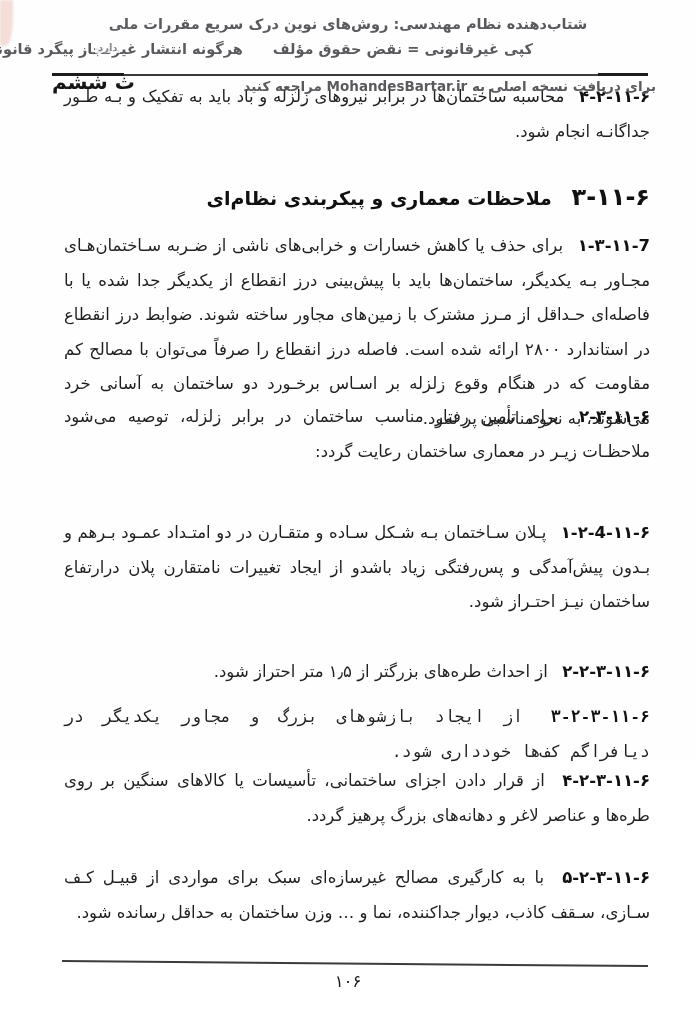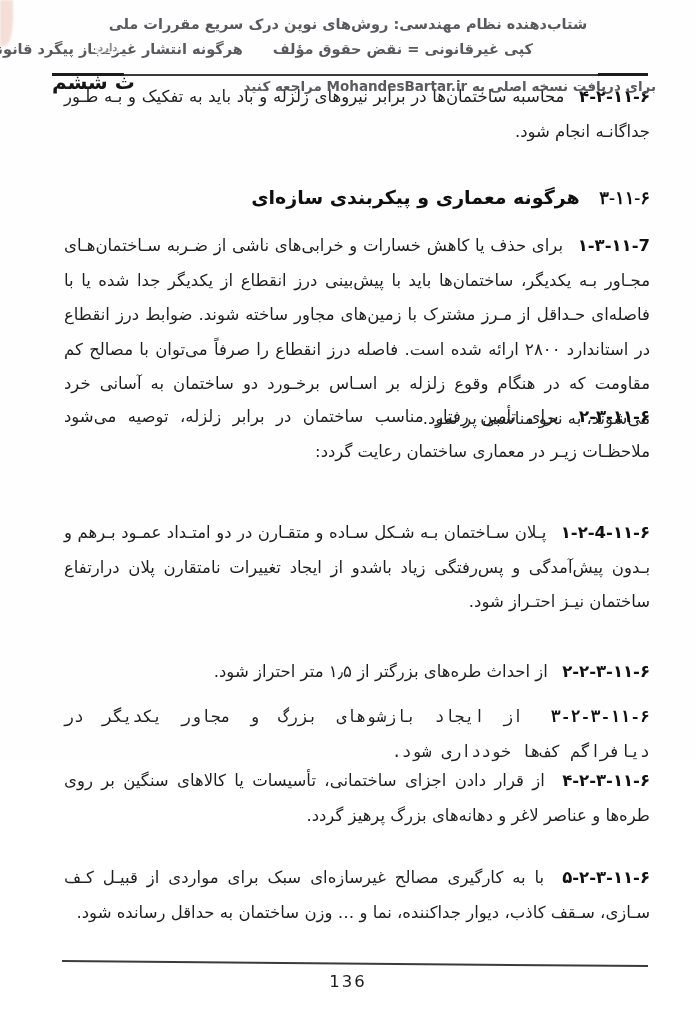--- a/index.html
+++ b/index.html
@@ -37,21 +37,21 @@
     margin:0;color:#1f1f1f;
   }
   .pnum{
     font-weight:bold;
     direction:rtl;unicode-bidi:bidi-override;
     margin-left:9px;white-space:nowrap;color:#111;
   }
   .p0{top:80px;}
   .heading{position:absolute;right:46px;left:64px;top:180px;margin:0;
     font-size:19px;font-weight:bold;color:#101010;line-height:34px;text-align:right;}
-  .heading .pnum{font-size:18px;margin-left:13px;font-family:Liberation Serif, serif;}
+  .heading .pnum{font-size:24px;margin-left:13px;}
   .p1{top:229px;}
   .p2{top:400px;}
   .p3{top:516px;}
   .p4{top:639px;margin-top:16px;}
   .p5{top:701px;font-family:Liberation Mono, monospace;}
   .p6{top:764px;}
   .p7{top:861px;}
 
   
   .ftr-rule{position:absolute;top:960px;left:62px;width:586px;height:1.8px;background:#3b3b3b;
@@ -82,21 +82,21 @@
 
   <div class="wm wm-line3">برای دریافت نسخه اصلی به MohandesBartar.ir مراجعه کنید</div>
 
   <p class="para p0">
     <span class="pnum">۶-۱۱-۲-۴</span>
     <span>محاسبه ساختمان‌ها در برابر نیروهای زلزله و باد باید به تفکیک و بـه طـور جداگانـه انجام شود.</span>
   </p>
 
   <h2 class="heading">
     <span class="pnum">۶-۱۱-۳</span>
-    <span>هرگونه معماری و پیکربندی سازه‌ای</span>
+    <span>ملاحظات معماری و پیکربندی نظام‌ای</span>
   </h2>
 
   <p class="para p1">
     <span class="pnum">7-۱۱-۳-۱</span>
     <span>برای حذف یا کاهش خسارات و خرابی‌های ناشی از ضـربه سـاختمان‌هـای مجـاور بـه یکدیگر، ساختمان‌ها باید با پیش‌بینی درز انقطاع از یکدیگر جدا شده یا با فاصله‌ای حـداقل از مـرز مشترک با زمین‌های مجاور ساخته شوند. ضوابط درز انقطاع در استاندارد ۲۸۰۰ ارائه شده است. فاصله درز انقطاع را صرفاً می‌توان با مصالح کم مقاومت که در هنگام وقوع زلزله بر اسـاس برخـورد دو ساختمان به آسانی خرد می‌شوند، به نحو مناسبی پر نمود.</span>
   </p>
 
   <p class="para p2">
     <span class="pnum">۶-۱۱-۳-۲</span>
     <span>برای تأمین رفتار مناسب ساختمان در برابر زلزله، توصیه می‌شود ملاحظـات زیـر در معماری ساختمان رعایت گردد:</span>
@@ -121,15 +121,15 @@
     <span class="pnum">۶-۱۱-۳-۲-۴</span>
     <span>از قرار دادن اجزای ساختمانی، تأسیسات یا کالاهای سنگین بر روی طره‌ها و عناصر لاغر و دهانه‌های بزرگ پرهیز گردد.</span>
   </p>
 
   <p class="para p7">
     <span class="pnum">۶-۱۱-۳-۲-۵</span>
     <span>با به کارگیری مصالح غیرسازه‌ای سبک برای مواردی از قبیـل کـف سـازی، سـقف کاذب، دیوار جداکننده، نما و … وزن ساختمان به حداقل رسانده شود.</span>
   </p>
 
   <div class="ftr-rule"></div>
-  <div class="page-num">136</div>
+  <div class="page-num">۱۰۶</div>
 
 </div>
 
 </body></html>

